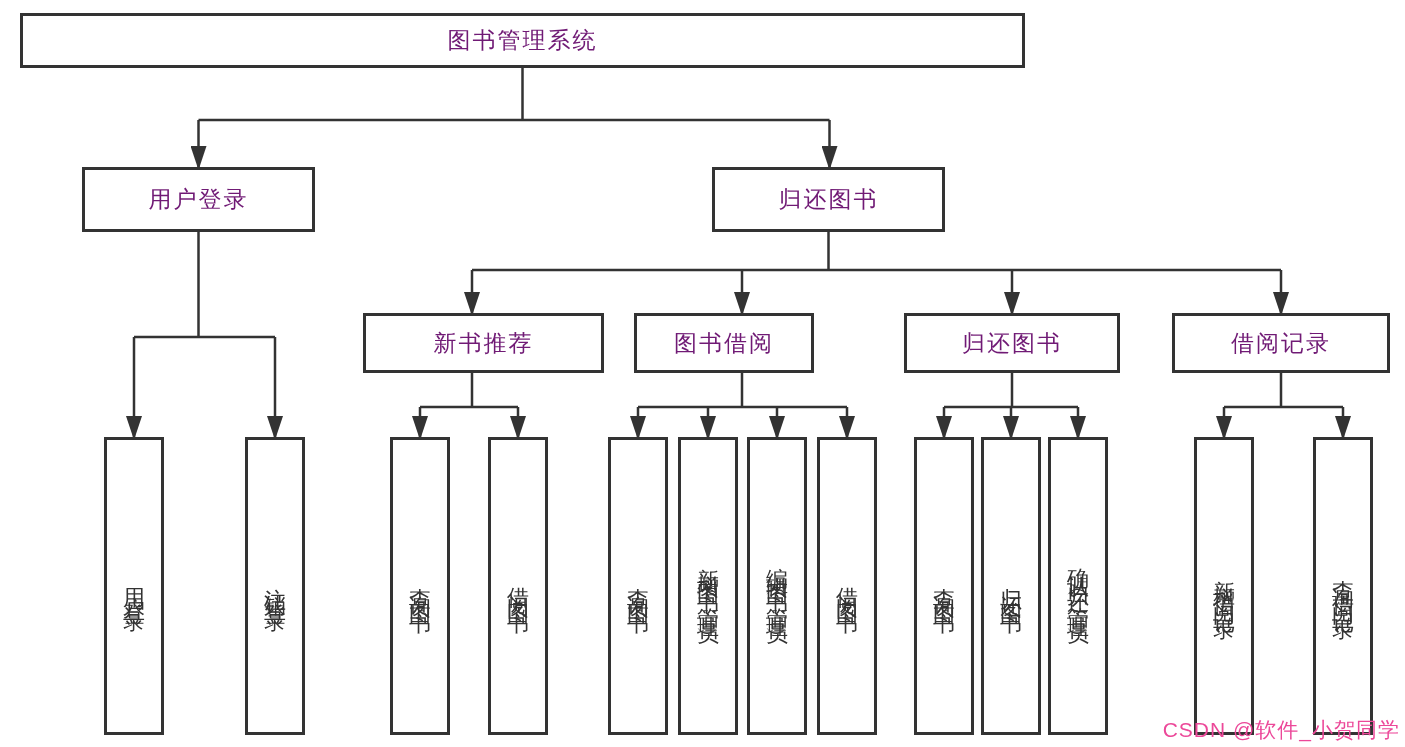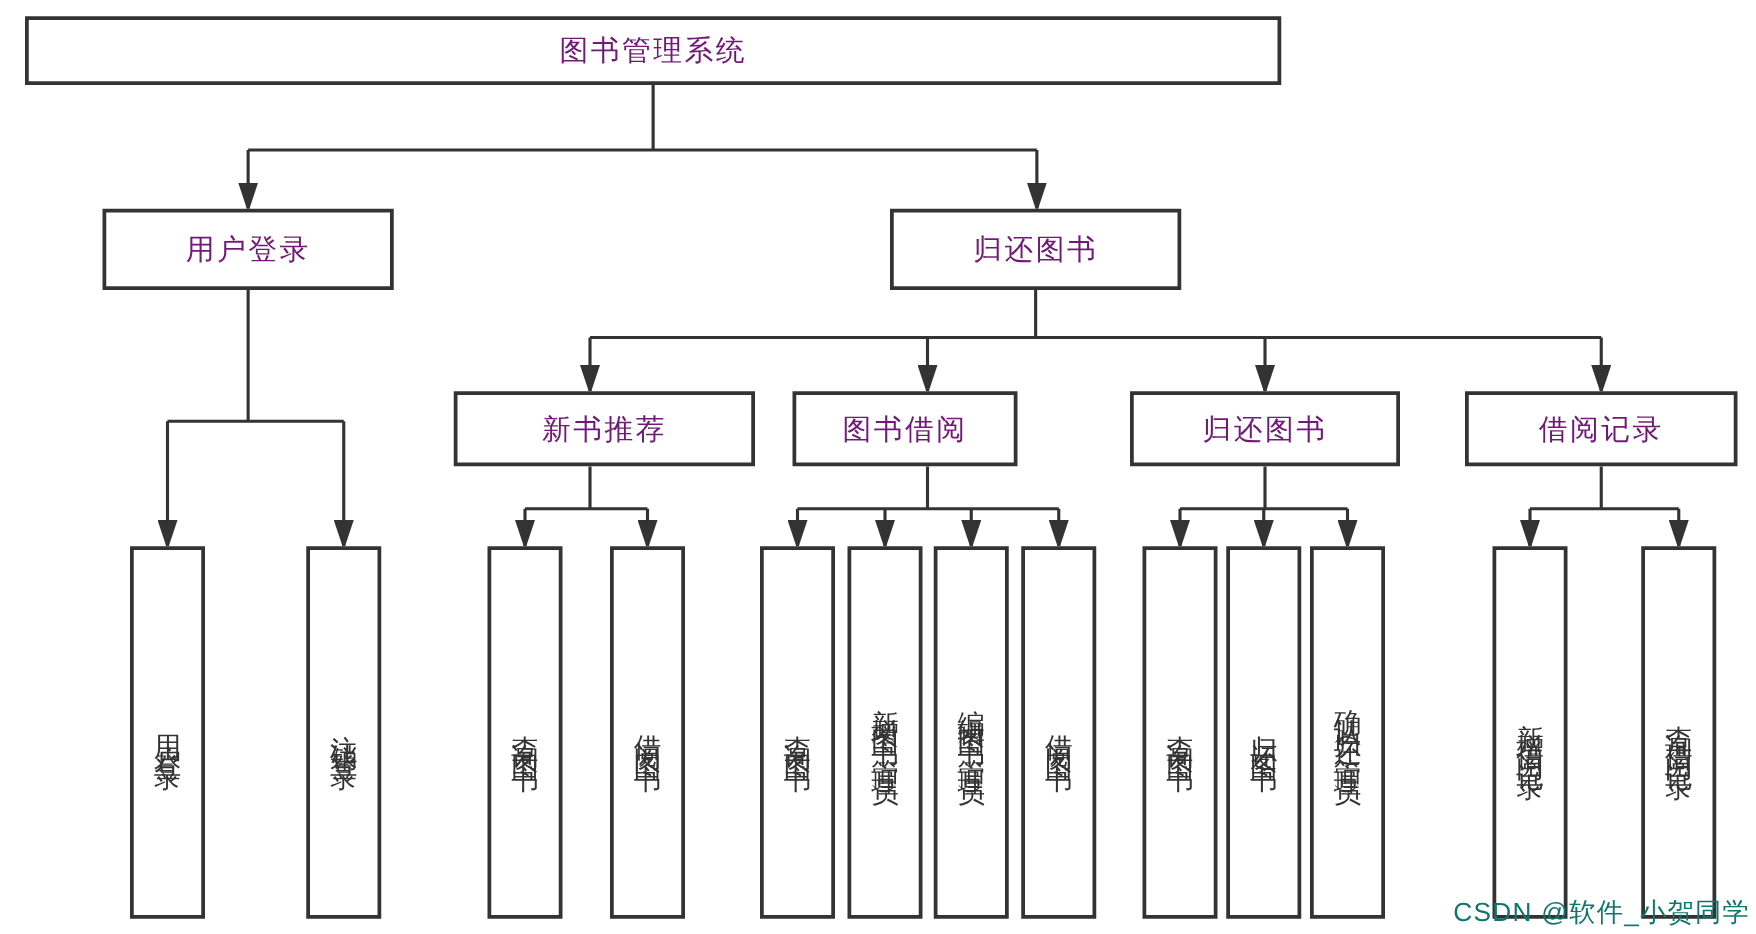--- a/index.html
+++ b/index.html
@@ -49,21 +49,21 @@
   .root-box    { left: 20px;  top: 13px;  width: 1005px; height: 55px; }
   .branch-box  { top: 167px; width: 233px; height: 65px; }
   .module-box  { top: 313px; height: 60px; }
   .leaf        { top: 437px; width: 60px; height: 298px; }
   #watermark {
     position: absolute;
     right: 5px;
     bottom: 3px;
     font-size: 21px;
     letter-spacing: 1px;
-    color: #0f766e;
+    color: #ec4899;
     z-index: 3;
     white-space: nowrap;
   }
 </style>
 </head>
 <body>
 
 <div id="canvas">
 
   <svg id="connectors" width="1405" height="747" viewBox="0 0 1405 747" xmlns="http://www.w3.org/2000/svg">

